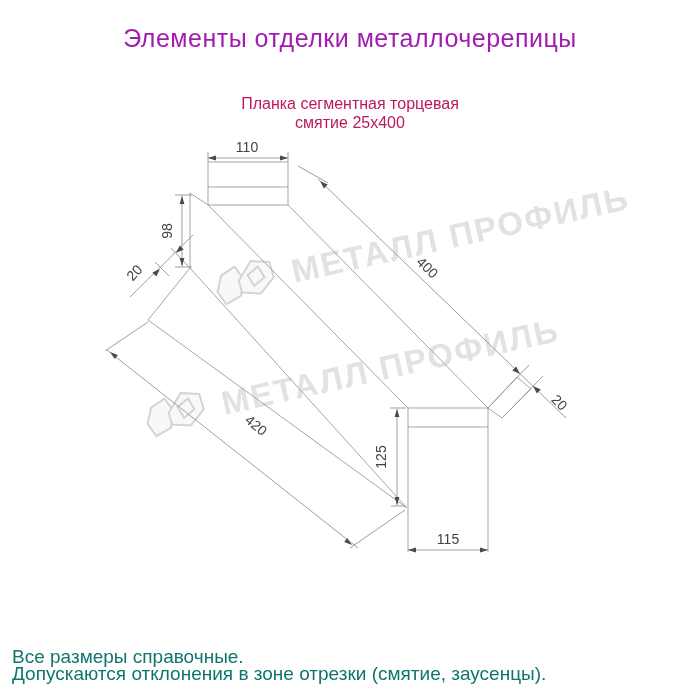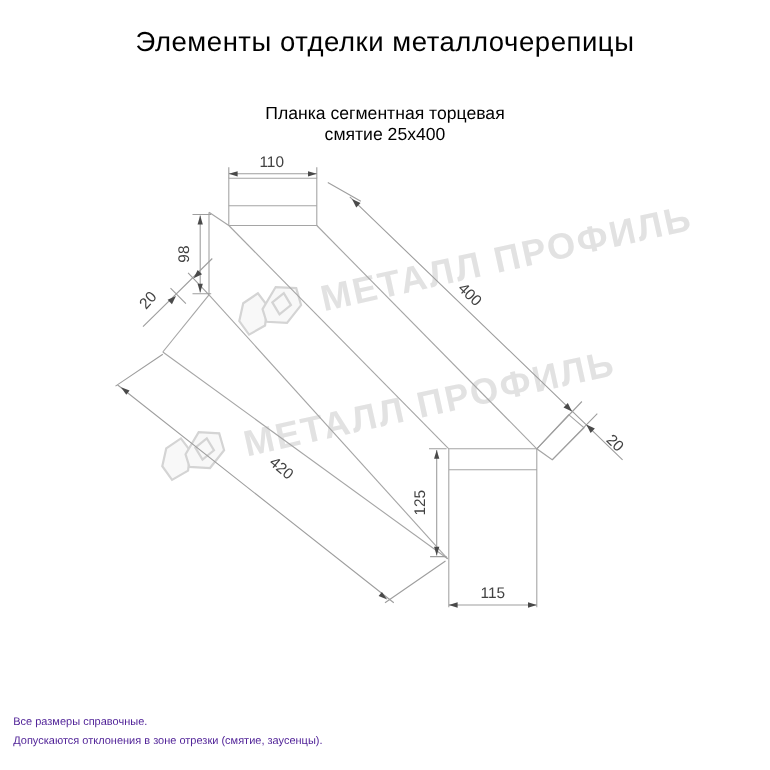--- a/index.html
+++ b/index.html
@@ -2,28 +2,28 @@
 <html><head>
 <meta charset="utf-8">
 <style>
   html,body{margin:0;padding:0;background:#ffffff;}
   .page{
     position:relative;width:700px;height:700px;background:#ffffff;overflow:hidden;
     font-family:"Liberation Sans", sans-serif;
   }
   .title{
     position:absolute;top:24px;left:0;width:700px;text-align:center;
-    font-size:25px;color:#000000;letter-spacing:0.5px;
+    font-size:25px;color:#a21caf;letter-spacing:0.5px;
   }
   .subtitle{
     position:absolute;top:94px;left:0;width:700px;text-align:center;
-    font-size:16px;color:#000000;line-height:19px;
+    font-size:16px;color:#be185d;line-height:19px;
   }
   .footer{
-    position:absolute;left:12px;top:648px;font-size:10px;color:#4c1d95;line-height:17px;
+    position:absolute;left:12px;top:648px;font-size:19px;color:#0f766e;line-height:17px;
   }
   .watermark{
     position:absolute;display:flex;align-items:center;gap:10px;
     transform-origin:left center;white-space:nowrap;z-index:1;
     color:#e2e2e2;font-size:33px;font-weight:bold;letter-spacing:2px;
   }
   .wm-a{left:212px;top:263px;transform:rotate(-12.5deg);}
   .wm-b{left:142px;top:395px;transform:rotate(-12.5deg);}
   svg.drawing{position:absolute;left:0;top:0;z-index:2;}
   .layer-top{z-index:3;}

